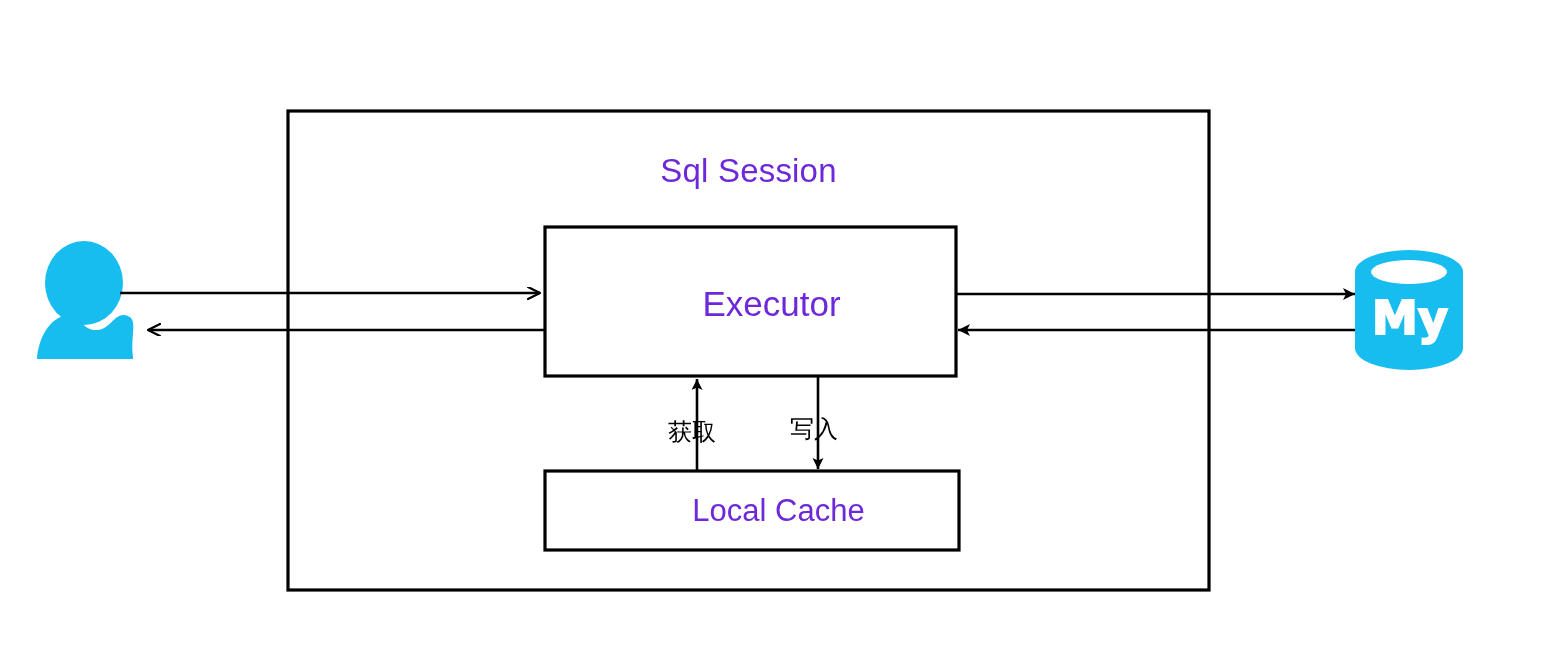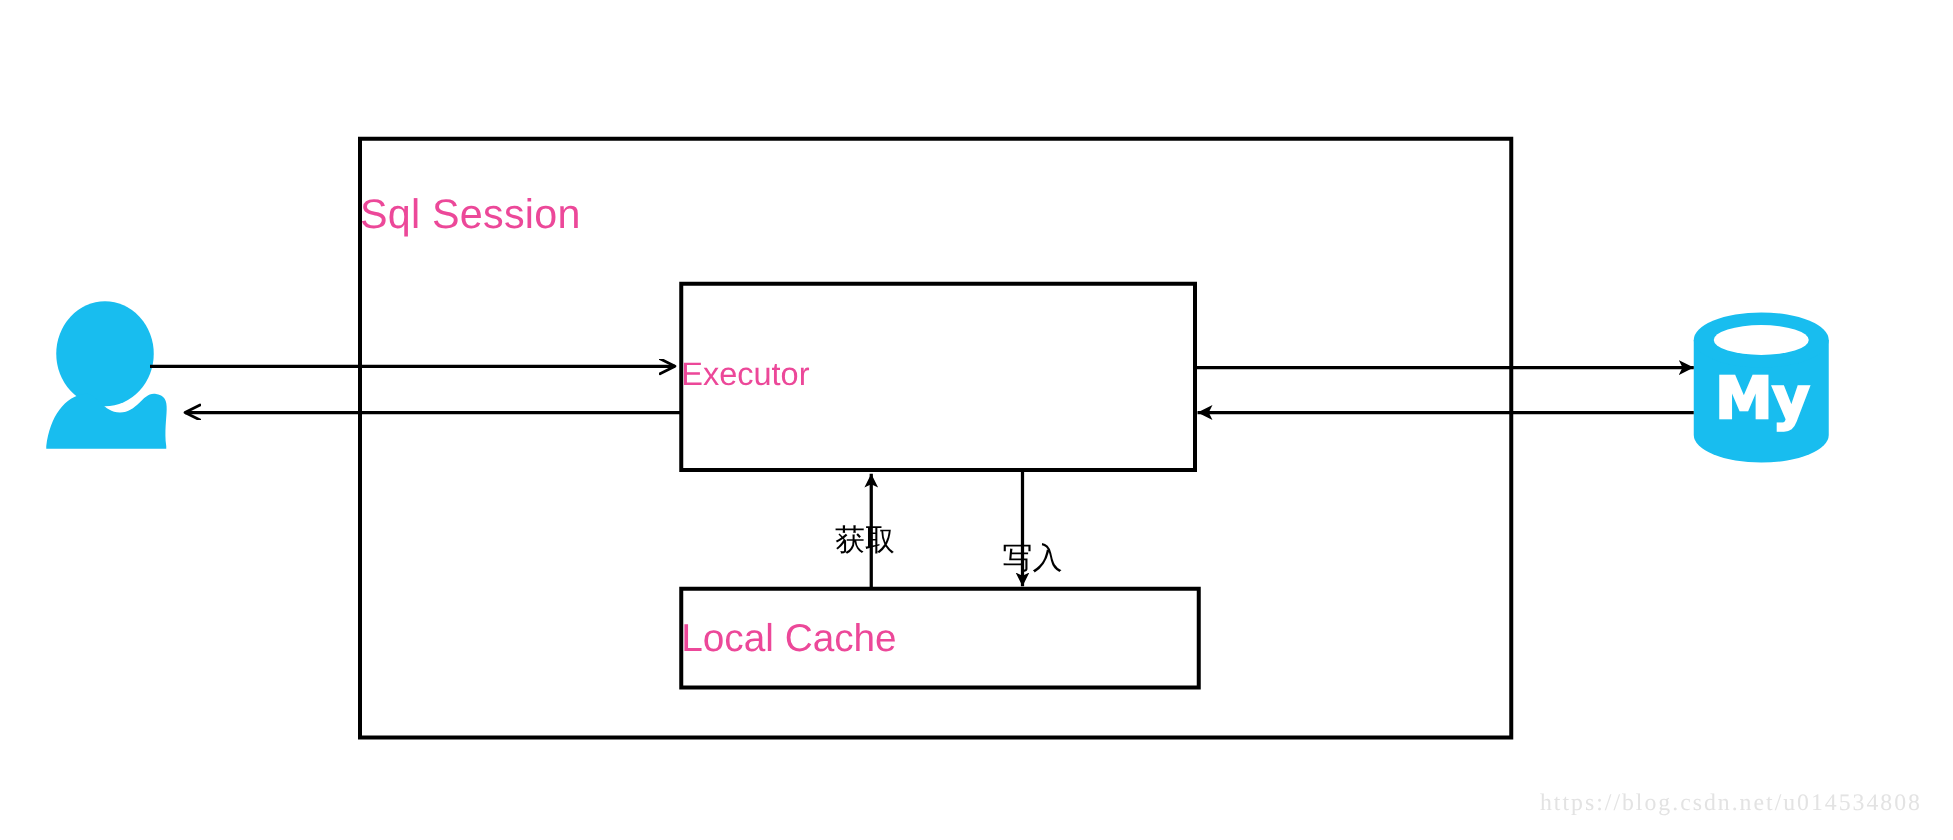--- a/index.html
+++ b/index.html
@@ -21,36 +21,37 @@
   }
   #diagram-svg {
     position: absolute;
     left: 0;
     top: 0;
     width: 1562px;
     height: 672px;
   }
   .box-label {
     position: absolute;
-    color: #ec4899;
+    text-align: center;
+    color: #6d28d9;
     white-space: nowrap;
     user-select: none;
   }
   #session-title {
     left: 288px;
     top: 152px;
     width: 921px;
     font-size: 33px;
     letter-spacing: 0.2px;
   }
   #executor-label {
     left: 545px;
     top: 284px;
     width: 453px;
-    font-size: 26px;
+    font-size: 35px;
   }
   #cache-label {
     left: 545px;
     top: 493px;
     width: 467px;
     font-size: 31px;
   }
   .edge-label {
     position: absolute;
     color: #000000;
@@ -58,22 +59,21 @@
     font-size: 24px;
     font-family: "DejaVu Sans", "Liberation Sans", sans-serif;
     user-select: none;
   }
   #fetch-label {
     left: 668px;
     top: 416px;
   }
   #write-label {
     left: 790px;
-    top: 430px;
-    margin-left: 12px;
+    top: 413px;
   }
   #watermark {
     position: absolute;
     left: 1232px;
     top: 632px;
     font-family: "Liberation Serif", "DejaVu Serif", serif;
     font-size: 19px;
     letter-spacing: 1.6px;
     color: #e3e3e3;
     white-space: nowrap;
@@ -144,19 +144,18 @@
   <div class="box-label" id="session-title">Sql Session</div>
 
   <div class="box-label" id="executor-label">Executor</div>
 
   <div class="box-label" id="cache-label">Local Cache</div>
 
   <div class="edge-label" id="fetch-label">获取</div>
 
   <div class="edge-label" id="write-label">写入</div>
 
-  <div id="watermark">https://blog.csdn.net/u014534808</div>
 
   <svg style="position:absolute;left:1340px;top:280px;width:140px;height:80px;" viewBox="0 0 140 80">
     <text x="70" y="54" text-anchor="middle" font-family="'DejaVu Sans','Liberation Sans',sans-serif" font-size="46" font-weight="bold" fill="#ffffff" stroke="#ffffff" stroke-width="2">My</text>
   </svg>
 
 </div>
 
 </body></html>

